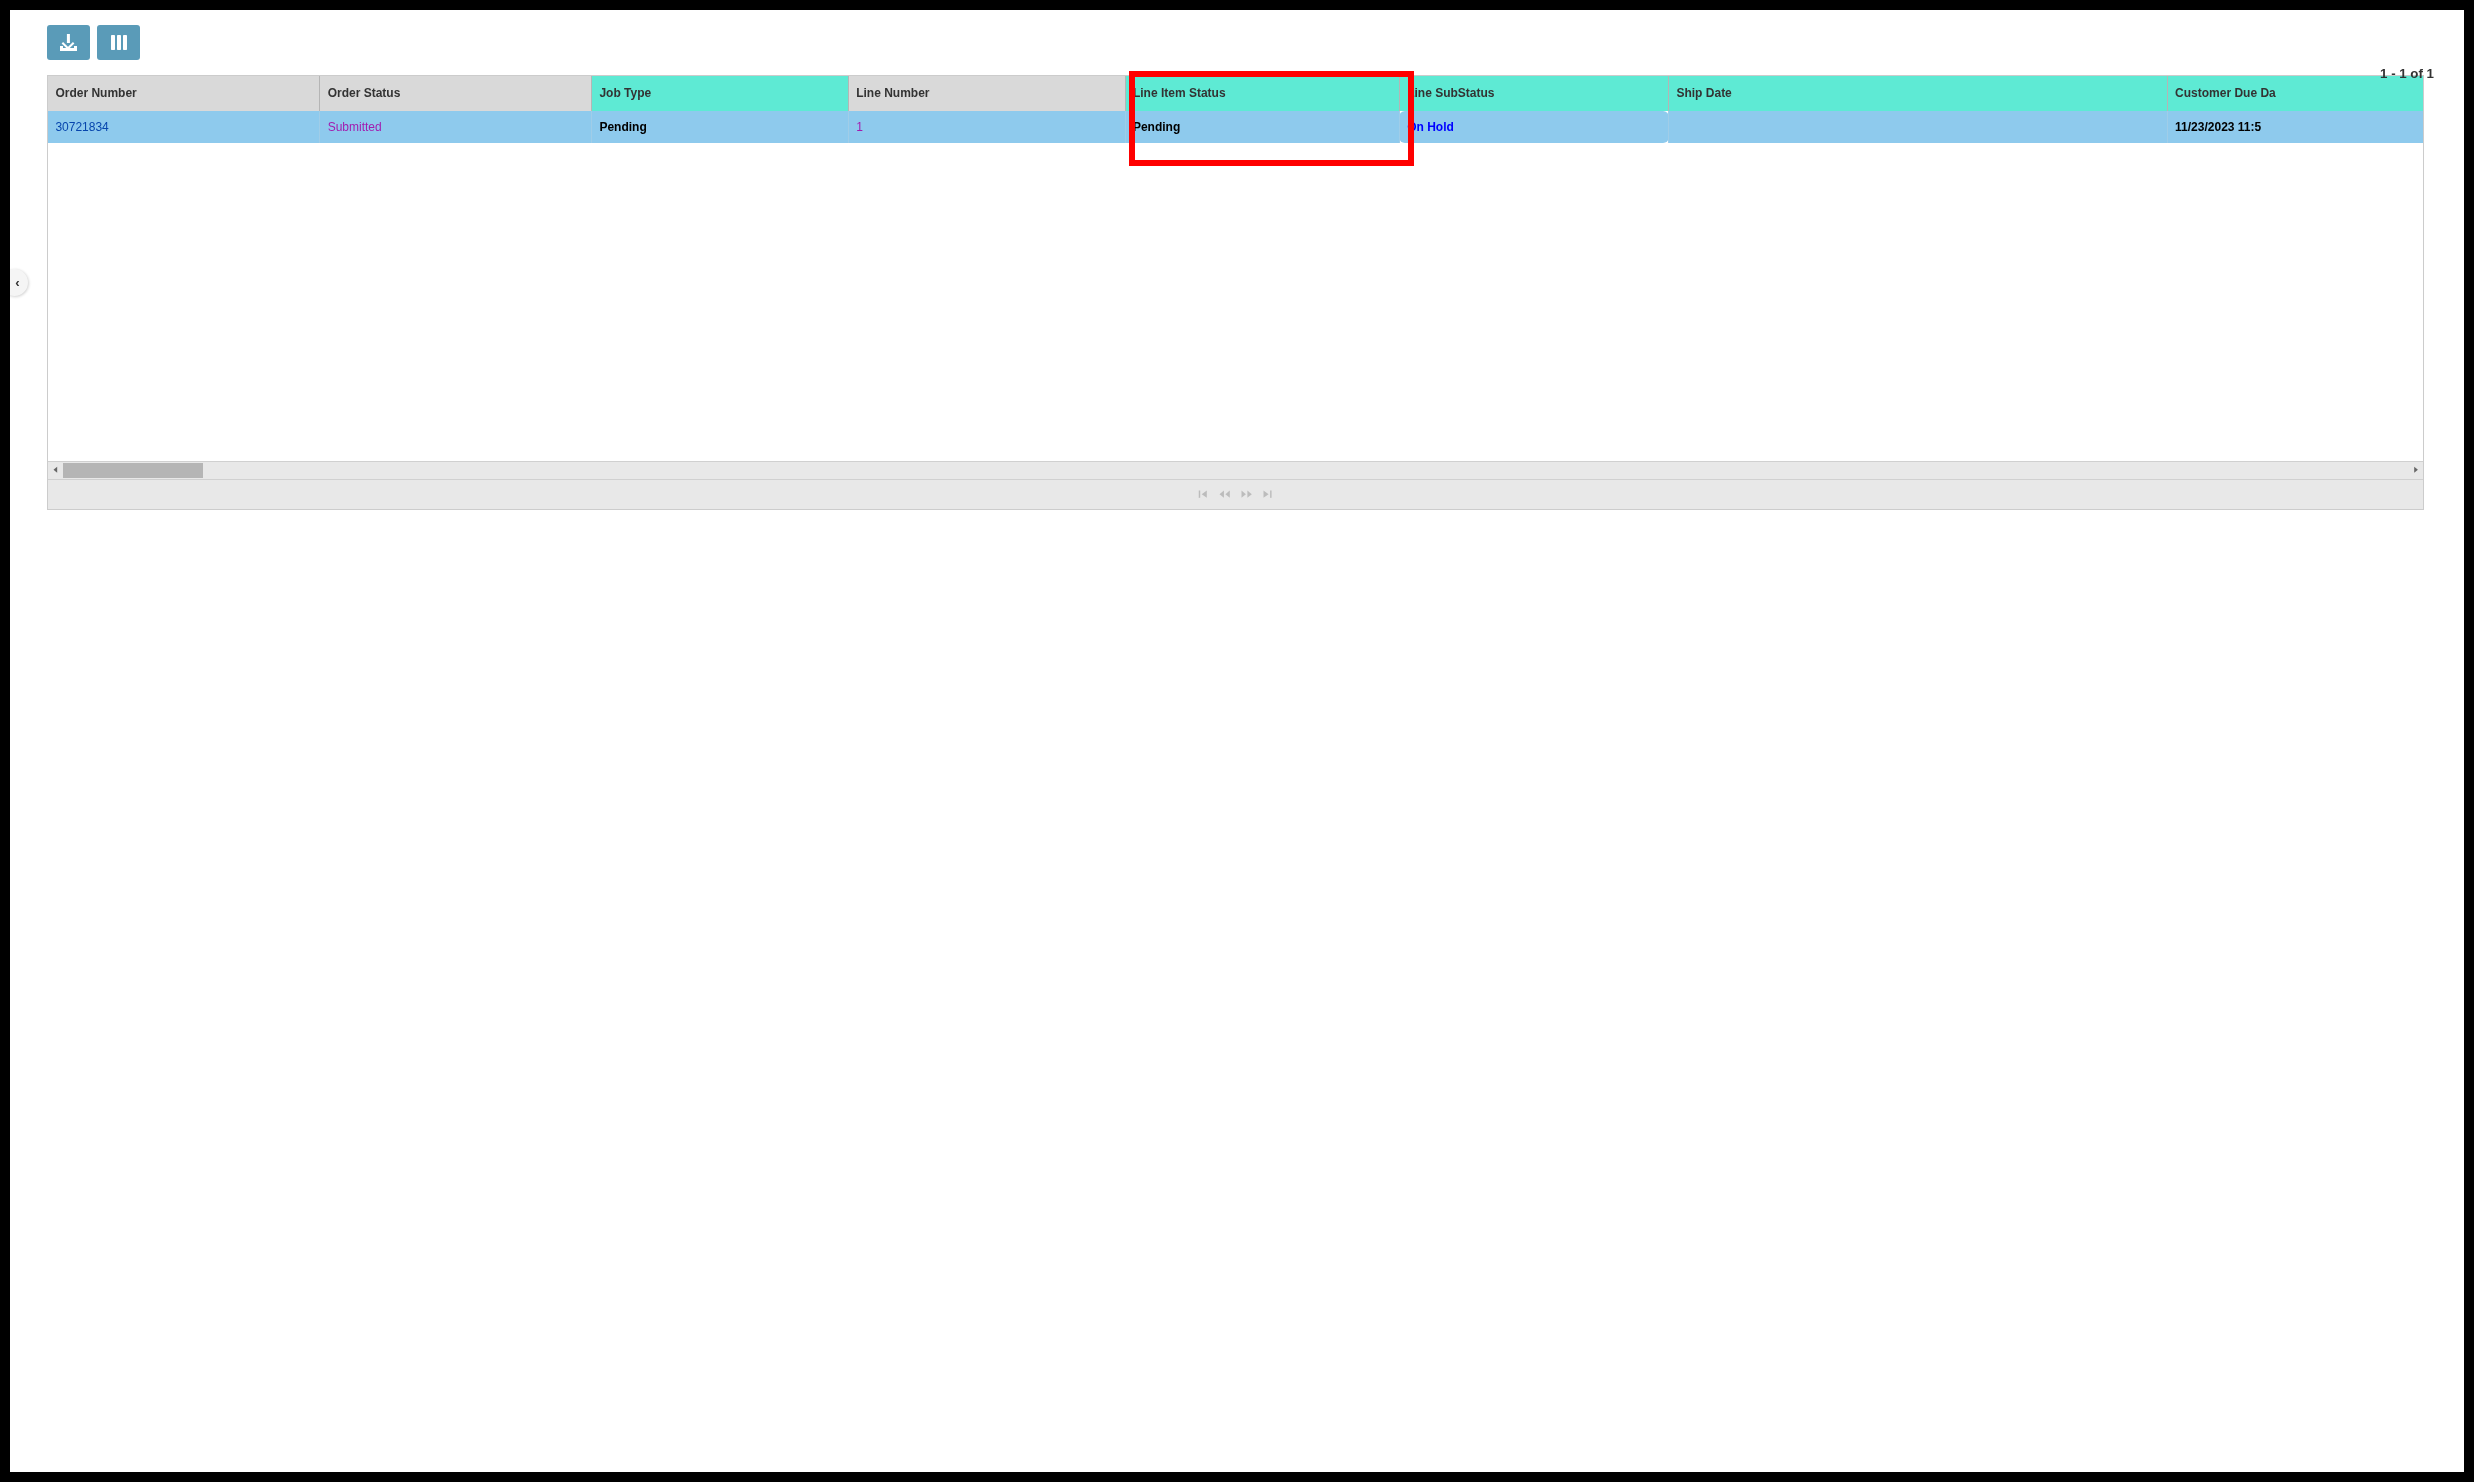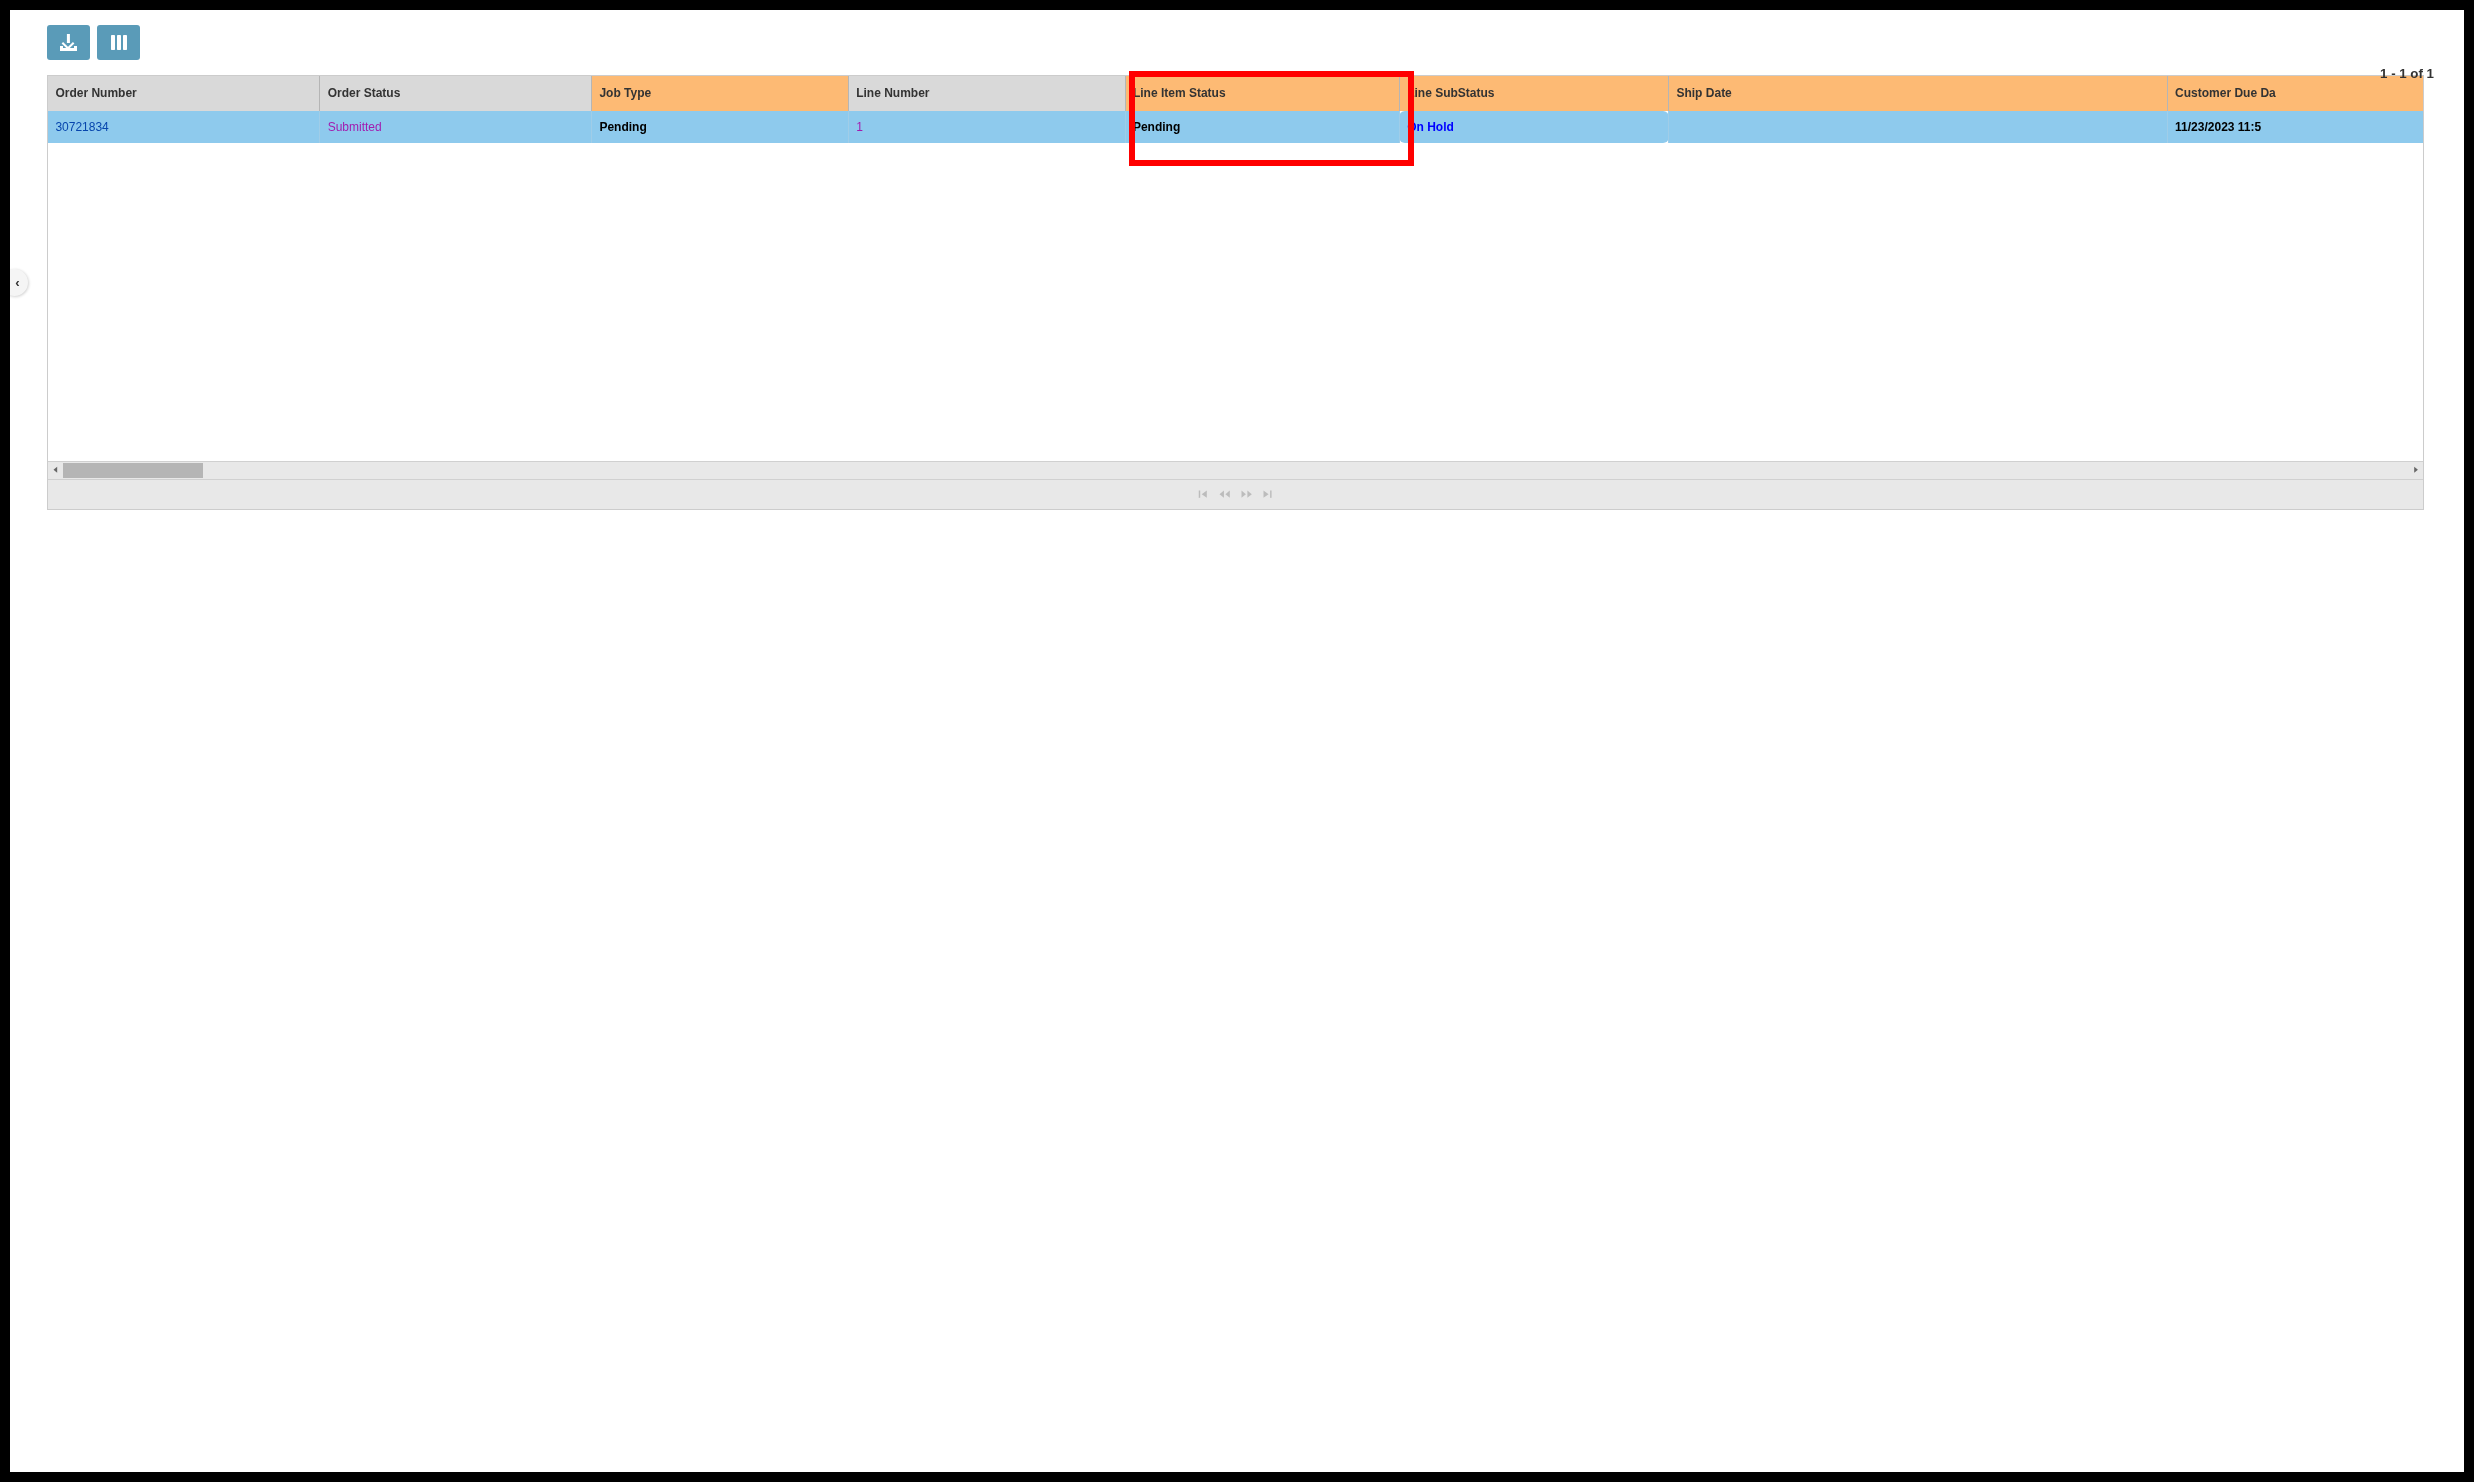--- a/index.html
+++ b/index.html
@@ -121,21 +121,21 @@
       font-weight: bold;
       color: #333333;
       border-right: 0.7px solid #b5b5b5;
       white-space: nowrap;
       overflow: hidden;
     }
     .th-light {
       background: #d9d9d9;
     }
     .th-dark {
-      background: #fdba74;
+      background: #5eead4;
     }
     .grid-table td {
       padding: 9px 7.4px;
       font-size: 12px;
       border-right: 0.7px solid #a0cde8;
       white-space: nowrap;
       overflow: hidden;
     }
     .row-selected td {
       background: #8ecaed;

